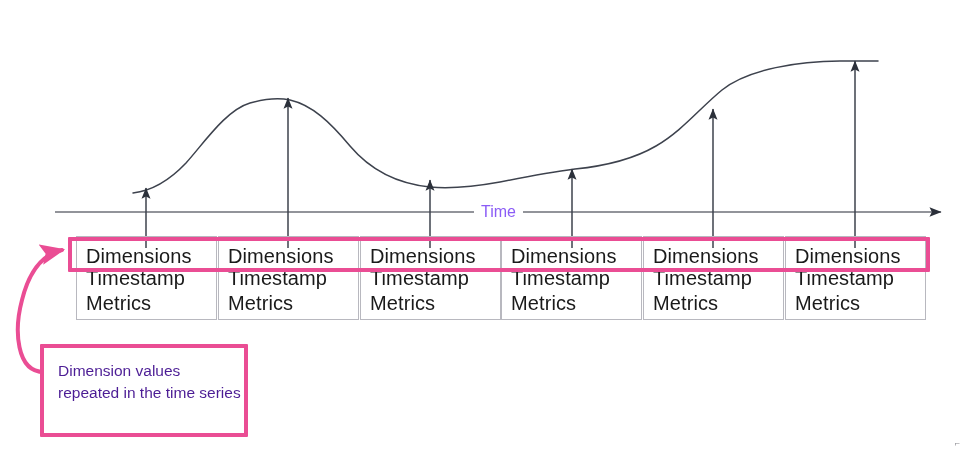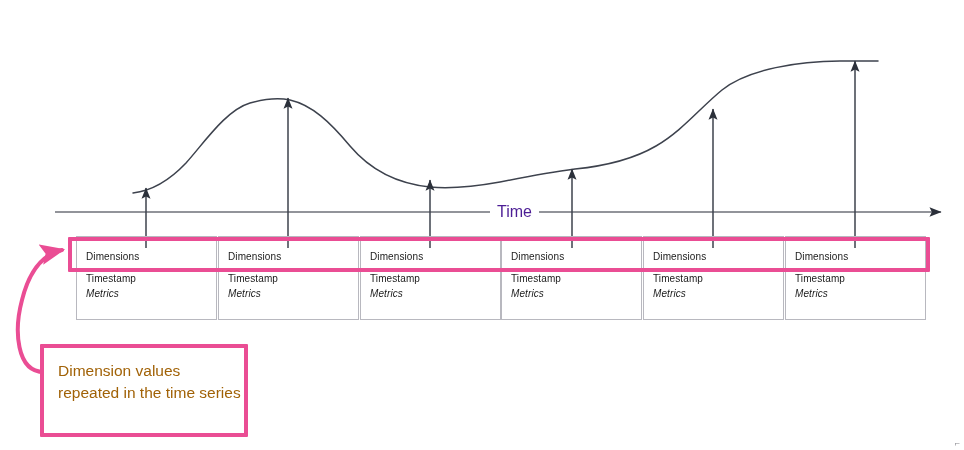--- a/index.html
+++ b/index.html
@@ -37,29 +37,29 @@
     box-sizing: border-box;
     border: 1px solid #b8b8bf;
     background: transparent;
     width: 141px;
     height: 84px;
     top: 236px;
   }
   .record-line {
     position: absolute;
     left: 9px;
-    font-size: 10px;
+    font-size: 20px;
     line-height: 15.5px;
     color: #1a1a1a;
     white-space: nowrap;
     letter-spacing: 0.1px;
   }
   .record-line.l1 { top: 12px; }
   .record-line.l2 { top: 34px; }
-  .record-line.l3 { top: 49px; font-style: italic; }
+  .record-line.l3 { top: 59px; }
 
   
   #highlight-band {
     position: absolute;
     left: 68px;
     top: 237px;
     width: 862px;
     height: 35px;
     box-sizing: border-box;
     border: 4px solid #ea4d94;
@@ -79,31 +79,31 @@
     background: #ffffff;
     border-radius: 1px;
   }
   #callout-text {
     position: absolute;
     left: 14px;
     top: 12px;
     width: 185px;
     font-size: 15.5px;
     line-height: 22px;
-    color: #a16207;
+    color: #4c1d95;
   }
 
   
   #time-label {
     position: absolute;
-    left: 490px;
+    left: 474px;
     top: 202px;
     font-size: 16px;
     line-height: 16px;
-    color: #4c1d95;
+    color: #8b5cf6;
     background: #ffffff;
     padding: 2px 7px;
     white-space: nowrap;
   }
   #corner-mark {
     position: absolute;
     right: 4px;
     bottom: 2px;
     font-size: 9px;
     color: #8a8a90;

